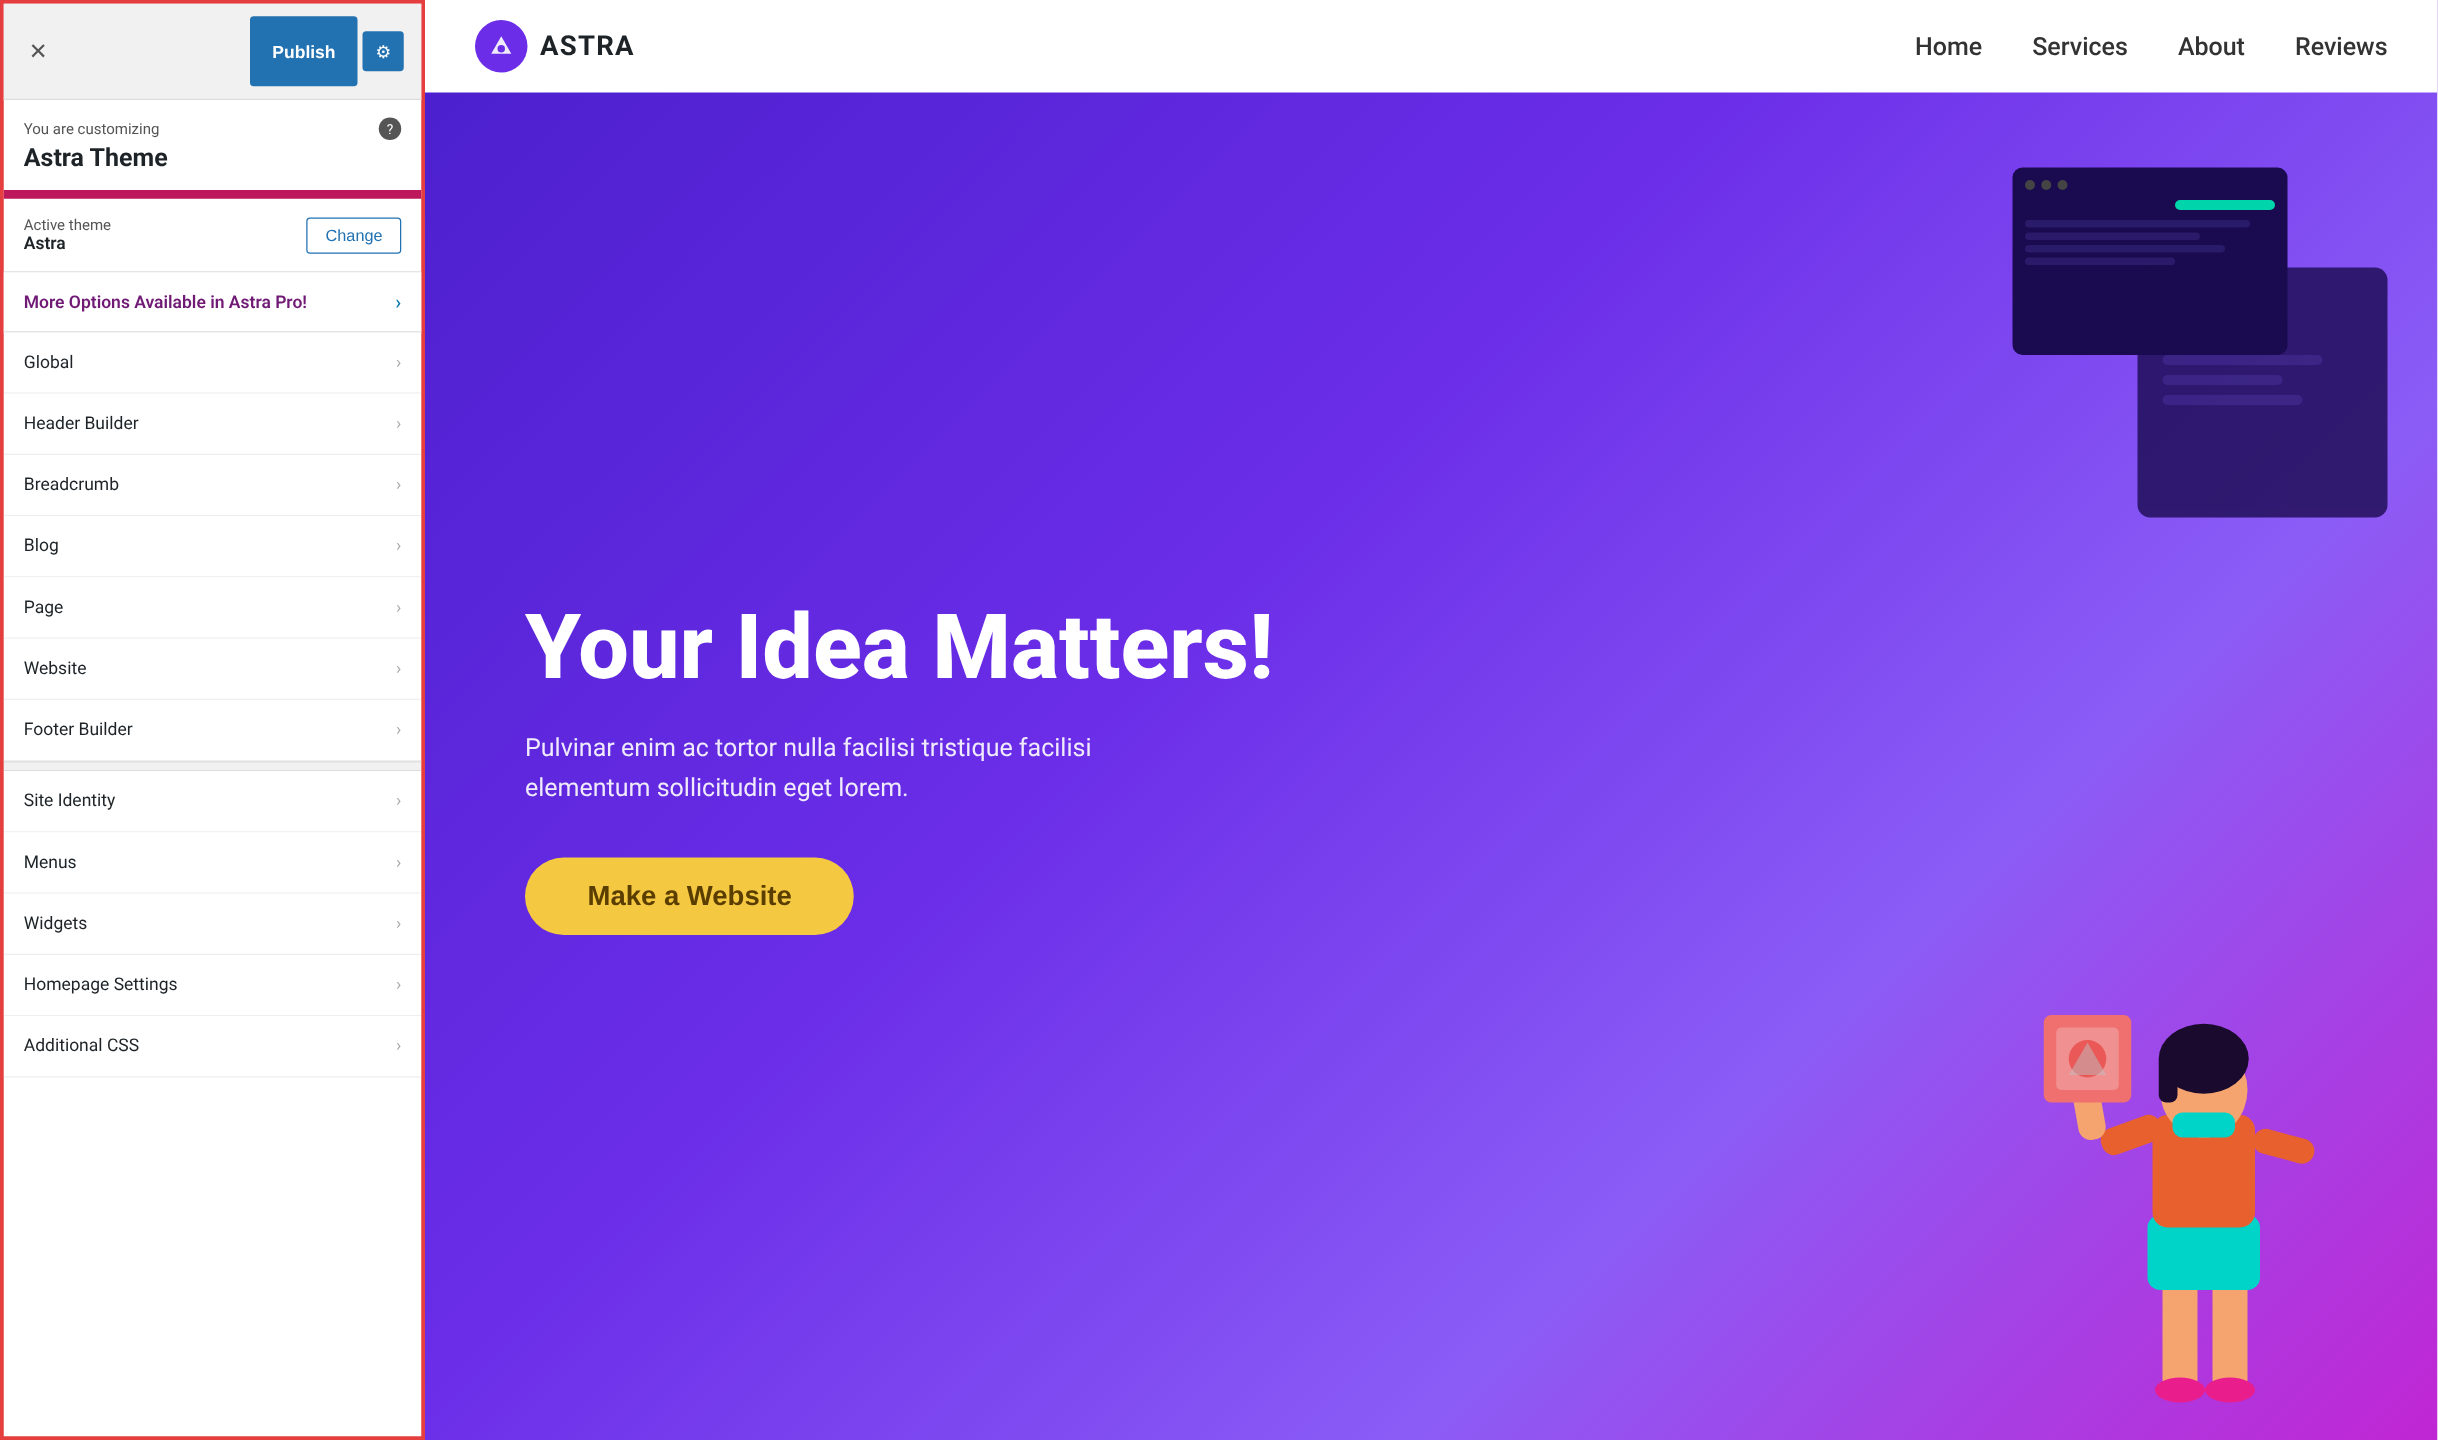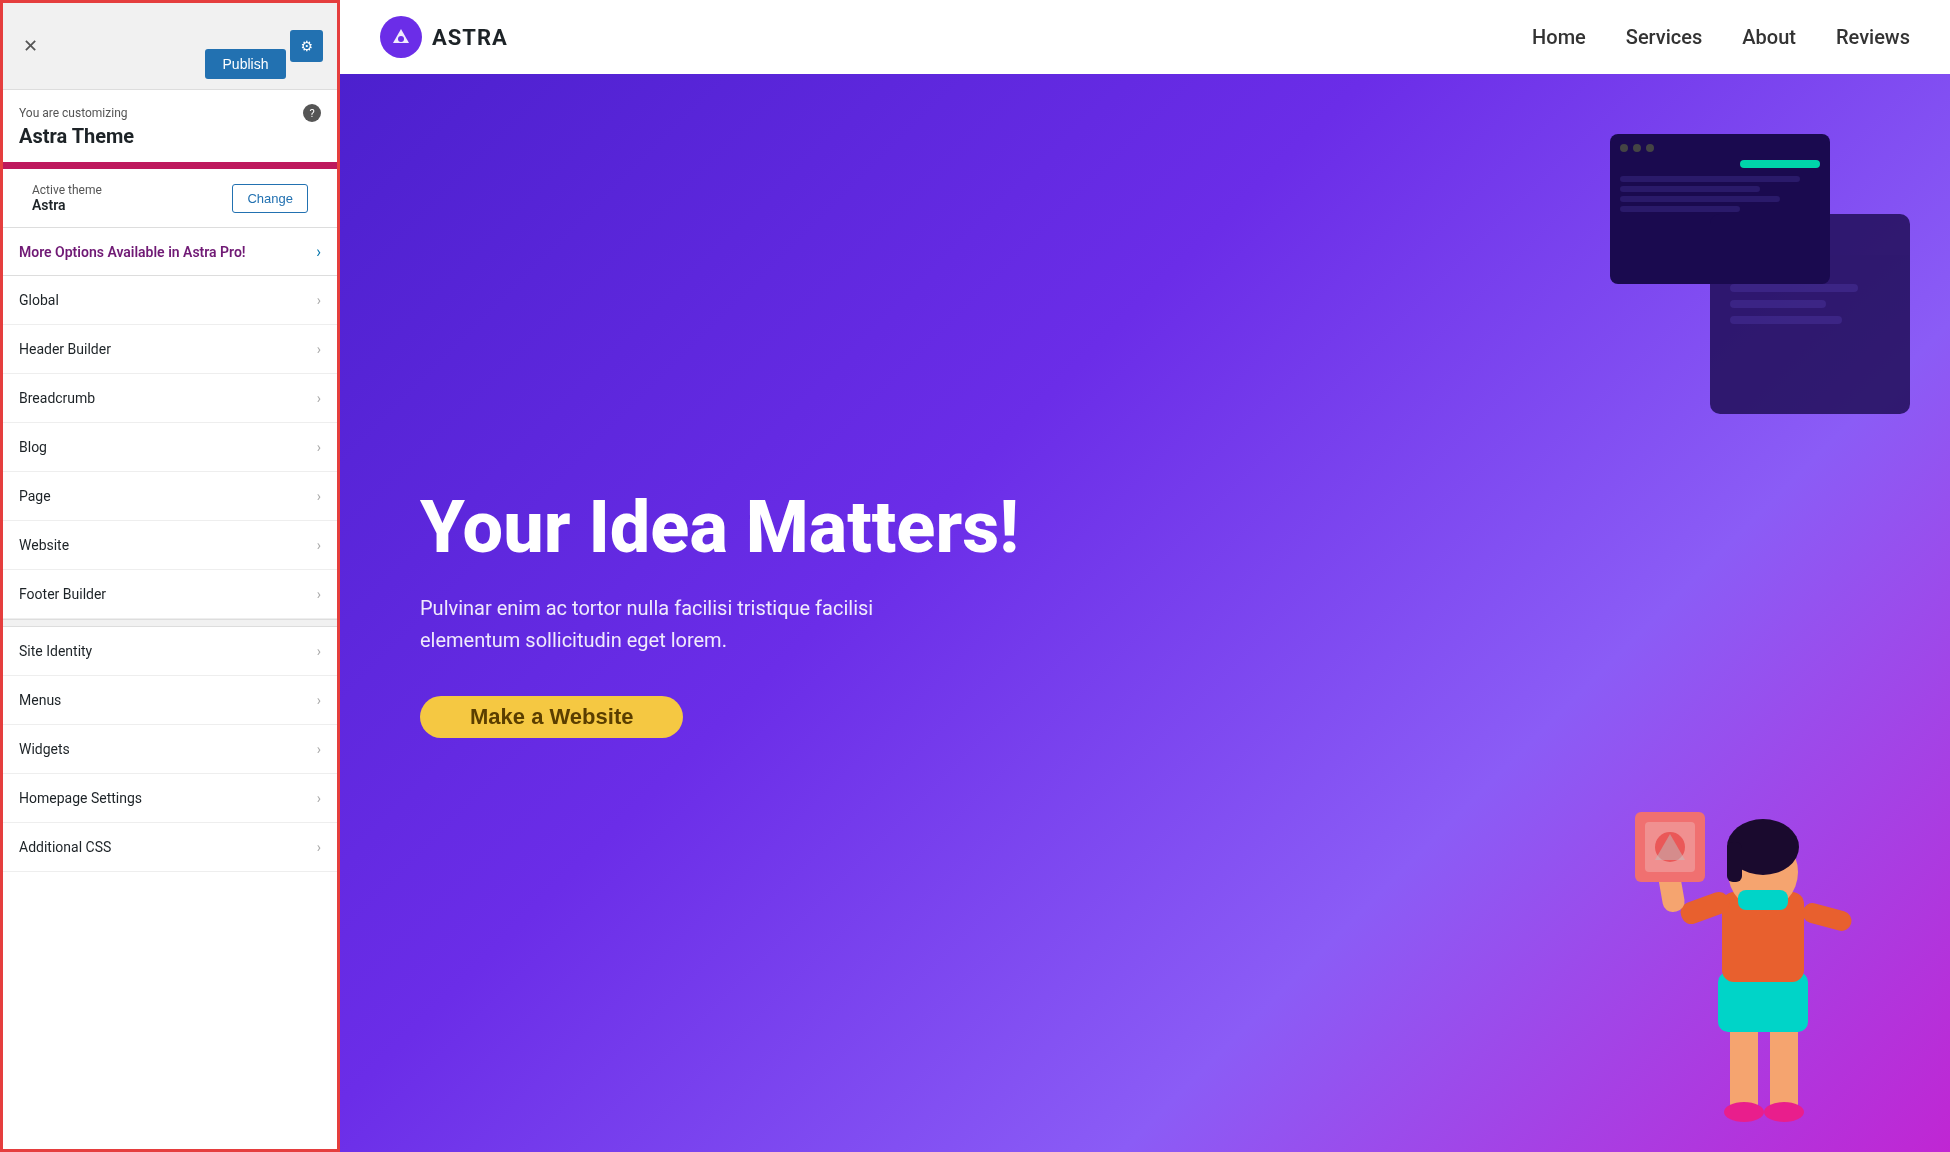--- a/index.html
+++ b/index.html
@@ -29,26 +29,25 @@
       border: none;
       cursor: pointer;
       font-size: 18px;
       color: #555;
       padding: 2px 6px;
     }
     .publish-btn {
       background: #2271b1;
       color: #fff;
       border: none;
-      padding: 7px 18px;
+      padding: 20px 18px;
       border-radius: 3px;
       font-size: 14px;
-      font-weight: 400;
-      cursor: pointer;
-      margin-top: 36px;
+      font-weight: 700;
+      cursor: pointer;
     }
     .gear-btn {
       background: #2271b1;
       color: #fff;
       border: none;
       padding: 8px 10px;
       border-radius: 3px;
       font-size: 14px;
       cursor: pointer;
       margin-left: -6px;
@@ -78,21 +77,21 @@
       cursor: pointer;
       flex-shrink: 0;
     }
     .theme-name {
       font-size: 20px;
       font-weight: 700;
       color: #1d2327;
       margin-top: 2px;
     }
     .active-theme-section {
-      padding: 14px 29px;
+      padding: 14px 16px;
       border-bottom: 1px solid #ddd;
       display: flex;
       align-items: center;
       justify-content: space-between;
       gap: 45px;
     }
     .active-theme-label {
       font-size: 12px;
       color: #555;
     }
@@ -236,21 +235,21 @@
       font-size: 20px;
       color: rgba(255,255,255,0.9);
       margin-bottom: 40px;
       line-height: 1.6;
       max-width: 500px;
     }
     .cta-button {
       background: #f5c842;
       color: #5a3e00;
       border: none;
-      padding: 8px 50px;
+      padding: 18px 50px;
       border-radius: 50px;
       font-size: 22px;
       font-weight: 700;
       cursor: pointer;
       display: inline-block;
     }
 
     
     .browser-window {
       position: absolute;

